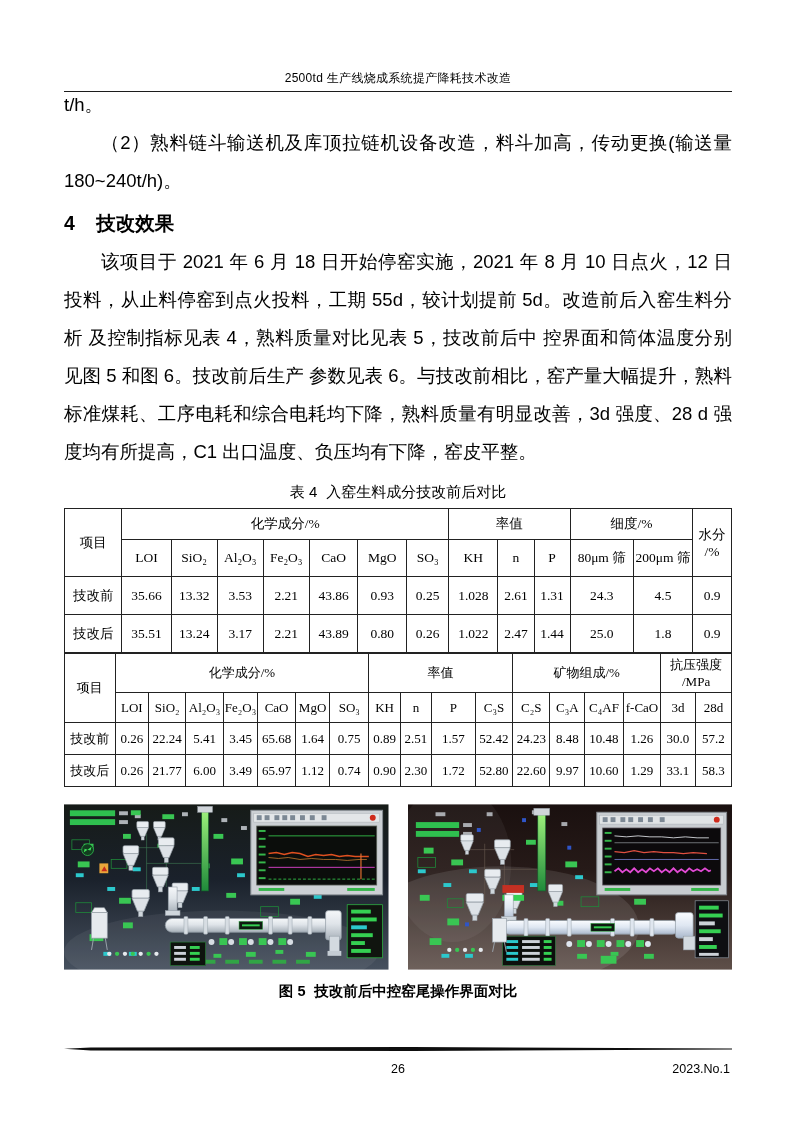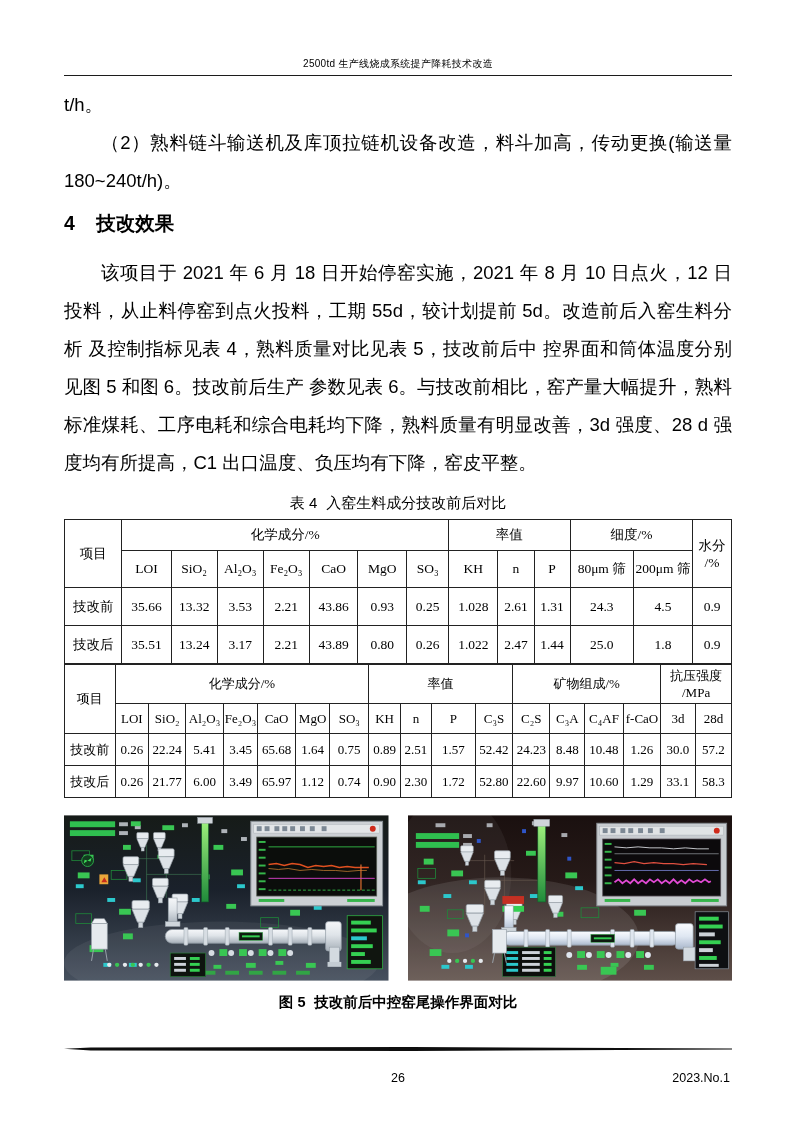--- a/index.html
+++ b/index.html
@@ -1,40 +1,40 @@
 <!DOCTYPE html>
 <html><head>
 <meta charset="utf-8">
 <style>
   html,body{margin:0;padding:0;background:#9a9a9a;}
   .page{width:793px;height:1122px;background:#ffffff;position:relative;overflow:hidden;
         font-family:"Liberation Sans","DejaVu Sans",sans-serif;color:#000;}
-  .header{position:absolute;top:57px;left:64px;width:668px;text-align:center;
-          font-size:10px;letter-spacing:.3px;padding-bottom:4px;border-bottom:1.8px solid #1c1c1c;}
+  .header{position:absolute;top:70px;left:64px;width:668px;text-align:center;
+          font-size:12px;letter-spacing:.3px;padding-bottom:4px;border-bottom:1.8px solid #1c1c1c;}
   .content{position:absolute;top:86px;left:64px;width:668px;}
   .content p{margin:0;font-size:18.5px;line-height:38px;text-align:justify;}
   .indent{text-indent:2em;}
-  h2.sec{font-size:19.5px;font-weight:bold;margin:8px 0 16px;line-height:30px;}
+  h2.sec{font-size:19.5px;font-weight:bold;margin:8px 0 5px;line-height:30px;}
   h2.sec .sec-num{margin-right:1.1em;}
   .tbl-caption{text-align:center;font-size:15px;font-weight:normal;margin:12px 0 6px;}
   .tbl-caption .cap-label{margin-right:.6em;}
   table{width:100%;border-collapse:collapse;table-layout:fixed;
         font-family:"Liberation Serif","DejaVu Serif",serif;font-size:13.5px;}
   th,td{border:1px solid #222;text-align:center;font-weight:normal;padding:0;overflow:hidden;white-space:nowrap;}
   tr.t4h1 th{height:30px;} tr.t4h2 th{height:36px;} tr.t4d td{height:37px;}
   tr.t5h1 th{height:38px;} tr.t5h2 th{height:29px;} tr.t5d td{height:31px;}
   .two-line{line-height:17px;}
   .figure-row{display:flex;gap:19px;margin-top:16px;}
   .fig-shot{display:block;}
   .fig-caption{text-align:center;font-size:14.5px;font-weight:bold;margin-top:11px;}
   .fig-caption .cap-label{margin-right:.6em;}
   .footer{position:absolute;left:64px;width:668px;top:1047px;}
   .footer-rule{height:4px;background:#0e0e0e;
                clip-path:polygon(0 45%,4% 12%,52% 0,100% 38%,100% 62%,52% 100%,4% 88%);}
-  .footer-texts{position:relative;height:18px;margin-top:20px;font-size:12.5px;}
+  .footer-texts{position:relative;height:18px;margin-top:11px;font-size:12.5px;}
   .page-num{position:absolute;left:0;right:0;text-align:center;}
   .issue{position:absolute;right:2px;top:0;}
 </style>
 </head>
 <body>
 
 <div class="page">
 
   <div class="header">
     <span>2500td 生产线烧成系统提产降耗技术改造</span>

